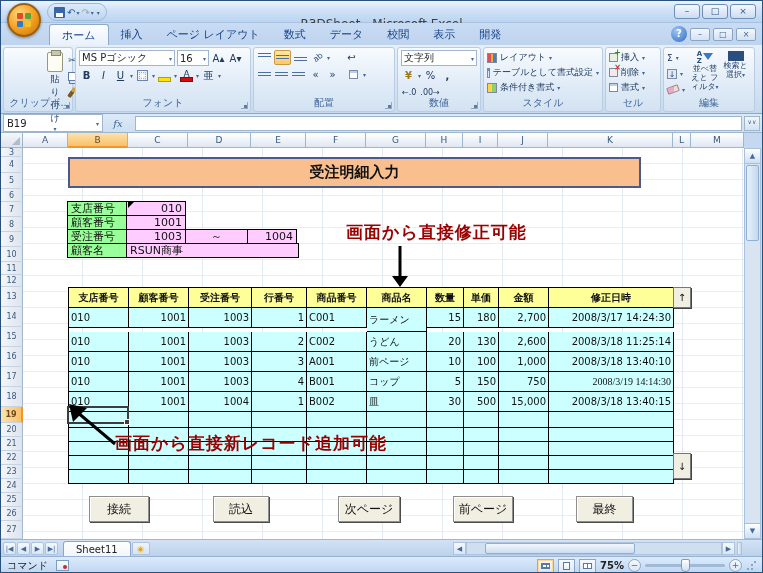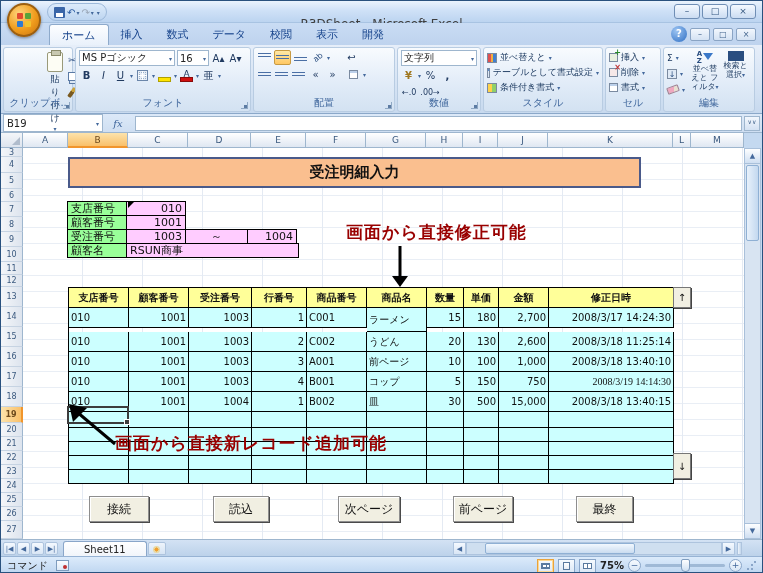--- a/index.html
+++ b/index.html
@@ -124,21 +124,21 @@
   .tc.hd { background:#ffff99; justify-content:center; font-weight:bold; }
   .tc.dt { background:#ccffff; }
   .scrollbtn { position:absolute; width:18px; background:#f1efe2; border:1px solid #777; box-shadow:1px 1px 0 #444; font-size:10px; color:#111; display:flex; align-items:center; justify-content:center; }
   .selbox { position:absolute; left:44px; top:258px; width:62px; height:18px; border:2px solid #3c3c3c; background:transparent; }
   .selbox::after { content:""; position:absolute; right:-3px; bottom:-3px; width:4px; height:4px; background:#3c3c3c; border:1px solid #fff; }
   .abtn { position:absolute; top:348px; height:26px; background:#f1efe2; border:1px solid #8e8e8e; box-shadow:1px 1px 0 #4a4a4a, inset 1px 1px 0 #fff; font-size:12px; color:#111; display:flex; align-items:center; justify-content:center; }
 
   
   .tabbar { position:relative; height:17px; background:linear-gradient(#d3e2f4,#bcd2ea); border-top:1px solid #9eb6ce; display:flex; align-items:center; padding-left:2px; }
   .navb { width:13px; height:13px; font-size:7px; color:#44699c; text-align:center; line-height:13px; background:linear-gradient(#f4f9ff,#d9e6f5); border:1px solid #aec4de; margin-right:1px; border-radius:2px; }
-  .stab { height:16px; background:linear-gradient(#ffffff,#f0f4fa); border:1px solid #8aa6c9; border-bottom:none; border-radius:3px 3px 0 0; padding:0 20px; font-size:10px; color:#222; line-height:15px; margin:1px 1px 0 4px; }
+  .stab { height:16px; background:linear-gradient(#ffffff,#f0f4fa); border:1px solid #8aa6c9; border-bottom:none; border-radius:3px 3px 0 0; padding:0 12px; font-size:10px; color:#222; line-height:15px; margin:1px 1px 0 4px; }
   .instab { width:18px; height:13px; background:linear-gradient(#eef4fb,#d6e4f4); border:1px solid #aec4de; border-radius:2px 2px 0 0; position:relative; }
   .instab::after { content:""; position:absolute; left:4px; top:3px; width:7px; height:7px; background:radial-gradient(circle,#f0a030 40%,#e8d8a0 41%); border-radius:50%; }
   .hscroll { position:absolute; left:452px; right:20px; top:2px; bottom:2px; display:flex; align-items:center; }
   .harr { width:13px; height:13px; font-size:7px; color:#44699c; text-align:center; line-height:13px; background:linear-gradient(#f4f9ff,#d9e6f5); border:1px solid #aec4de; }
   .htrack { flex:1; height:13px; background:#cfdff0; border:1px solid #aec4de; position:relative; }
   .hthumb { position:absolute; left:18px; top:0; width:150px; height:11px; background:linear-gradient(#f2f8fe,#cadcf0); border:1px solid #8fb0d4; border-radius:2px; }
   .hsplit { width:5px; height:13px; background:linear-gradient(90deg,#eef4fb,#c2d6ec); border:1px solid #aec4de; margin-left:2px; }
   .statusbar { position:relative; height:18px; background:linear-gradient(#dcebfb,#bdd5f0); border-top:1px solid #97b3d4; display:flex; align-items:center; padding:0 6px; gap:8px; }
   .smode { font-size:10px; color:#222; }
   .macro-ic { width:13px; height:11px; border:1px solid #7e9cbe; background:linear-gradient(#f8fbff,#dce9f7); position:relative; }
@@ -191,20 +191,21 @@
       <div class="wc">–</div>
       <div class="wc">□</div>
       <div class="wc">×</div>
     </div>
   </div>
 
   <div class="tabrow">
     <div style="display:flex" id="ribbon-tabs">
         <div class="rtab active">ホーム</div>
         <div class="rtab">挿入</div>
+        <div class="rtab">ページ レイアウト</div>
         <div class="rtab">数式</div>
         <div class="rtab">データ</div>
         <div class="rtab">校閲</div>
         <div class="rtab">表示</div>
         <div class="rtab">開発</div>
       </div>
     <div class="tabrow-right">
       <div class="help-btn">?</div>
       <div class="wc2">–</div>
       <div class="wc2">□</div>
@@ -328,21 +329,21 @@
         <div class="fbtn" style="font-size:8px">←.0</div>
         <div class="fbtn" style="font-size:8px">.00→</div>
       </div>
       <div class="glabel">数値</div>
       <div class="launcher"></div>
     </div>
 
     <div class="rgroup g-styles">
       <div class="stylerow">
           <span class="cf-ic"></span>
-          <span>並べ替えと</span>
+          <span>レイアウト</span>
           <span class="dd">▾</span>
         </div>
       <div class="stylerow">
           <span class="tbl-ic"></span>
           <span>テーブルとして書式設定</span>
           <span class="dd">▾</span>
         </div>
       <div class="stylerow">
           <span class="cs-ic"></span>
           <span>条件付き書式</span>

